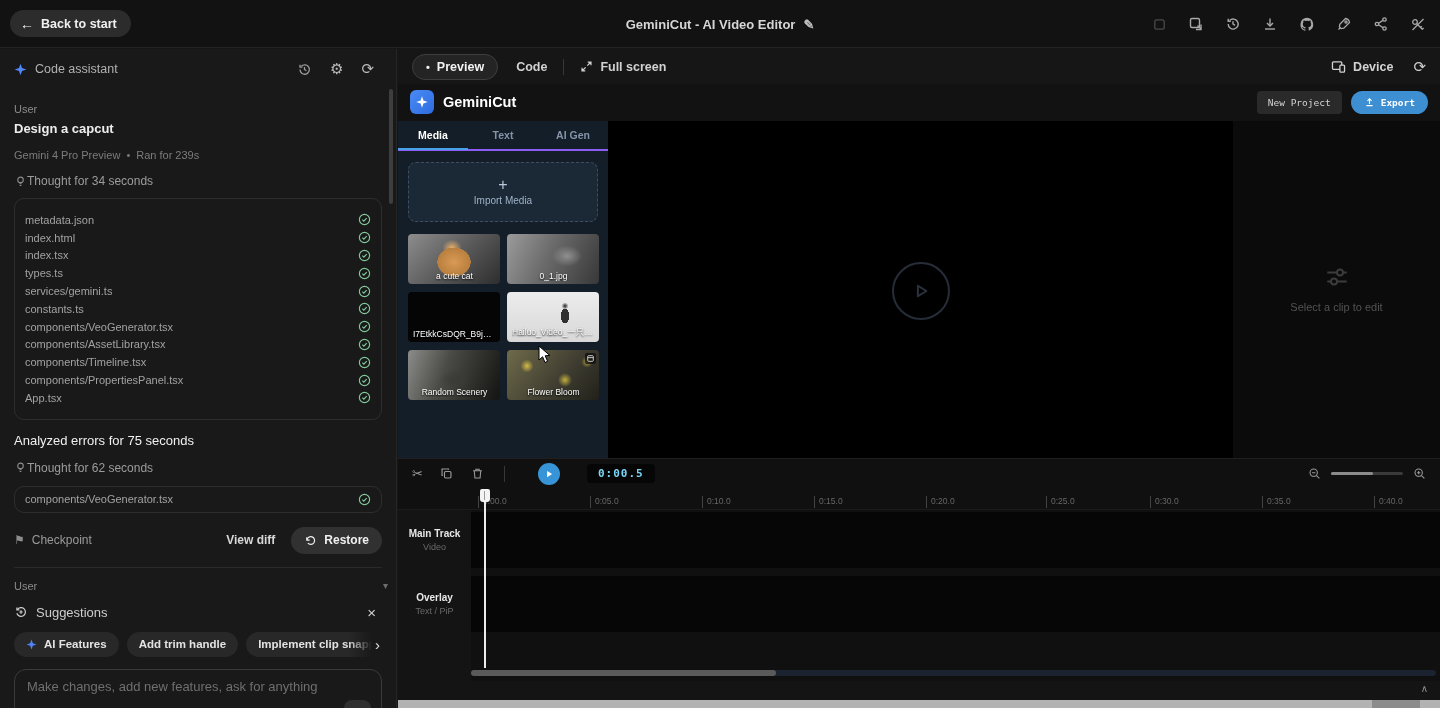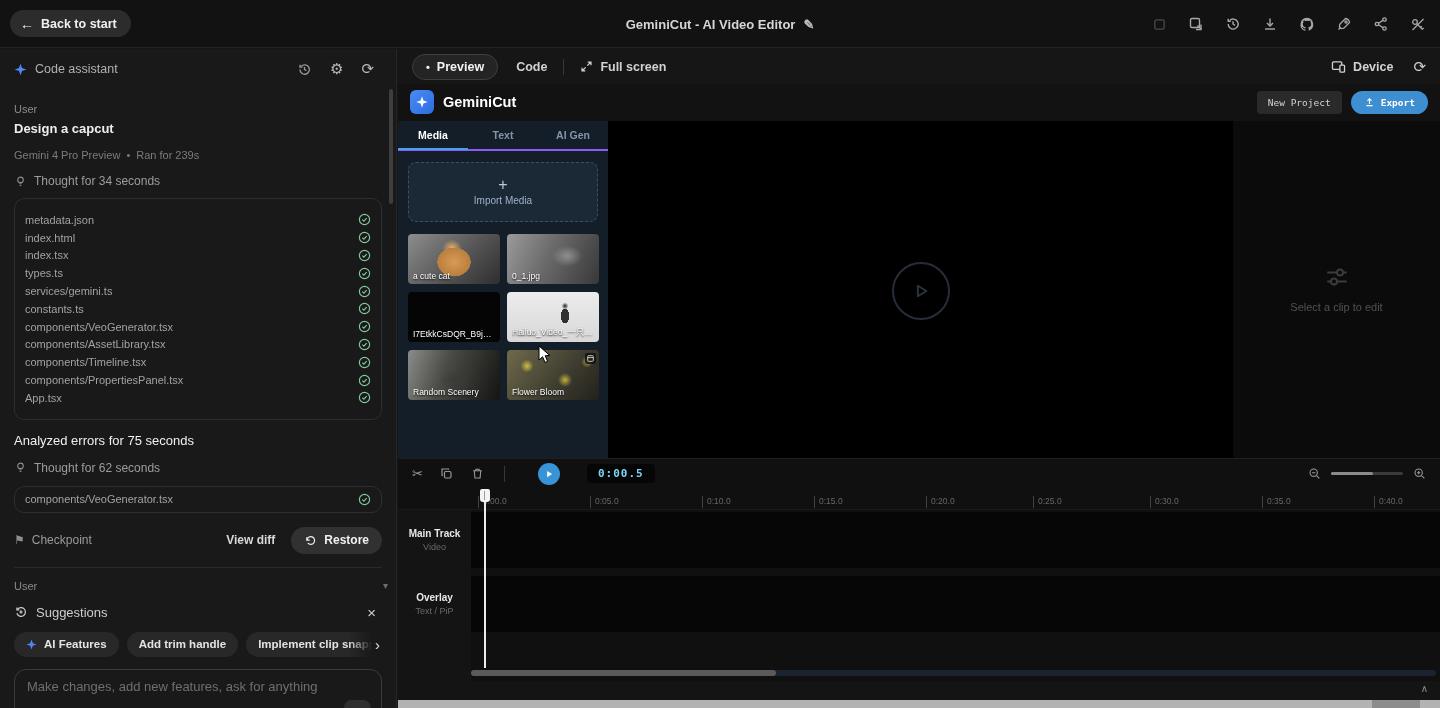--- a/index.html
+++ b/index.html
@@ -24,21 +24,21 @@
   #assistant { position:absolute; left:0; top:49px; width:397px; height:659px; background:#191919; border-right:1px solid #262626; padding:0 14px; overflow:hidden; }
   #assistant-scrollbar { position:absolute; right:3px; top:40px; width:4px; height:115px; background:#3e3e3e; border-radius:2px; }
   #assist-head { height:36px; display:flex; align-items:center; justify-content:space-between; margin-top:2px; }
   #assist-title { display:flex; align-items:center; gap:8px; color:#b2b2b2; font-size:12.5px; }
   .diamond { width:13px; height:13px; }
   #assist-head-icons { display:flex; align-items:center; gap:18px; margin-right:8px; color:#b9b9b9; }
   #assist-head-icons .g { font-size:15px; cursor:pointer; }
   .role-label { margin-top:16px; font-size:11px; color:#8b8b8b; }
   .prompt-text { margin-top:6px; font-size:13px; font-weight:600; color:#ededed; }
   .model-line { margin-top:13px; font-size:11px; color:#7c7c7c; display:flex; gap:6px; align-items:center; }
-  .thought-row { margin-top:13px; display:flex; align-items:center; gap:7px; font-size:12px; color:#9c9c9c; }
+  .thought-row { margin-top:13px; display:flex; align-items:center; font-size:12px; color:#9c9c9c; }
   .bulb { width:13px; height:13px; color:#8d8d8d; }
   #file-list { margin-top:10px; border:1px solid #2e2e2e; border-radius:10px; padding:12px 10px; }
   .frow { height:17.8px; display:flex; align-items:center; justify-content:space-between; }
   .fname { font-size:11px; color:#a2a2a2; }
   .chk { width:13px; height:13px; color:var(--check-green,#81c99a); }
   .analyzed { margin-top:13px; font-size:13px; font-weight:400; color:#f0f0f0; }
   #file-chip { margin-top:11px; height:27px; border:1px solid #2e2e2e; border-radius:10px; display:flex; align-items:center; justify-content:space-between; padding:0 10px; }
   #checkpoint-row { margin-top:14px; display:flex; align-items:center; }
   #checkpoint-label { display:flex; align-items:center; gap:7px; color:#9a9a9a; font-size:12px; }
   #checkpoint-label .flag { font-size:12px; color:#8d8d8d; }
@@ -85,21 +85,21 @@
   #media-panel { width:210px; background:#141e29; display:flex; flex-direction:column; }
   #media-tabs { height:30px; display:flex; border-bottom:2px solid #8b5cf6; }
   .mtab { width:70px; display:flex; align-items:center; justify-content:center; font-size:10.5px; color:#8494a8; font-weight:700; cursor:pointer; position:relative; }
   .mtab.active { color:#fff; }
   .mtab.active::after { content:""; position:absolute; left:0; right:0; bottom:-1px; height:2px; background:var(--tab-underline,#49a2e9); }
   #import-box { margin:11px 10px 0; height:60px; border:1px dashed #3c4e63; border-radius:8px; background:#1b2836; display:flex; flex-direction:column; align-items:center; justify-content:center; gap:3px; color:#9fb2c8; cursor:pointer; }
   #import-box .plus { font-size:16px; line-height:14px; color:#b9c8da; }
   #import-box .lbl { font-size:10px; }
   #media-grid { margin:12px 10px 0; display:grid; grid-template-columns:92px 92px; gap:8px 7px; }
   .thumb { width:92px; height:50px; border-radius:4px; position:relative; overflow:hidden; cursor:pointer; }
-  .thumb .tlabel { position:absolute; left:5px; bottom:3px; right:4px; font-size:8.5px; color:#fff; text-shadow:0 1px 2px #000; white-space:nowrap; overflow:hidden; text-overflow:ellipsis; }
+  .thumb .tlabel { position:absolute; left:5px; bottom:3px; right:4px; font-size:8.5px; color:#fff; text-shadow:0 1px 2px #000; white-space:nowrap; overflow:hidden; text-overflow:ellipsis;text-align:center; }
   .t1 { background:radial-gradient(ellipse 30px 26px at 46px 28px,#d99a55 0%,#b97f3e 55%,rgba(0,0,0,0) 56%),radial-gradient(ellipse 14px 12px at 44px 14px,#e8b06a 0%,rgba(0,0,0,0) 70%),linear-gradient(135deg,#8d8d8d,#565656 55%,#2e2e2e); }
   .t2 { background:radial-gradient(ellipse 20px 14px at 60px 22px,#8f8f8f 0%,rgba(0,0,0,0) 75%),linear-gradient(115deg,#9b9b9b 0%,#6a6a6a 45%,#383838 100%); }
   .t3 { background:#050505; }
   .t4 { background:radial-gradient(ellipse 7px 12px at 58px 24px,#2f2f2f 0%,#2f2f2f 60%,rgba(0,0,0,0) 61%),radial-gradient(ellipse 5px 5px at 58px 14px,#1d1d1d 0%,rgba(0,0,0,0) 70%),linear-gradient(180deg,#ececec,#d8d8d8); }
   .t5 { background:radial-gradient(circle 9px at 20px 16px,#d3bc45 0%,rgba(0,0,0,0) 72%),radial-gradient(circle 10px at 58px 30px,#c2ae3e 0%,rgba(0,0,0,0) 70%),radial-gradient(circle 8px at 80px 12px,#b0a040 0%,rgba(0,0,0,0) 70%),linear-gradient(130deg,#6f6a4a,#3e3c30 60%,#22211a); }
   .t6 { background:radial-gradient(ellipse 22px 14px at 48px 30px,#3a3a38 0%,rgba(0,0,0,0) 75%),linear-gradient(110deg,#8c8c8a 0%,#4a4a46 40%,#141412 100%); }
   .badge { position:absolute; top:3px; right:3px; width:11px; height:11px; background:rgba(15,15,15,.8); border-radius:2px; display:flex; align-items:center; justify-content:center; }
 
   #video-stage { flex:1; background:#000; position:relative; }
   #stage-play { position:absolute; left:50%; top:170px; transform:translate(-50%,-50%); width:58px; height:58px; border-radius:50%; border:2px solid #262d38; display:flex; align-items:center; justify-content:center; cursor:pointer; }
@@ -557,21 +557,21 @@
             </span>
           </div>
         </div>
 
         <div id="tl-ruler">
           <span class="tick" style="left:80px">0:00.0</span>
           <span class="tick" style="left:192px">0:05.0</span>
           <span class="tick" style="left:304px">0:10.0</span>
           <span class="tick" style="left:416px">0:15.0</span>
           <span class="tick" style="left:528px">0:20.0</span>
-          <span class="tick" style="left:635px">0:25.0</span>
+          <span class="tick" style="left:648px">0:25.0</span>
           <span class="tick" style="left:752px">0:30.0</span>
           <span class="tick" style="left:864px">0:35.0</span>
           <span class="tick" style="left:976px">0:40.0</span>
         </div>
 
         <div id="tl-tracks">
           <div id="track-col">
             <div class="track-label" style="top:18px">
               <div class="tname">Main Track</div>
               <div class="ttype">Video</div>

